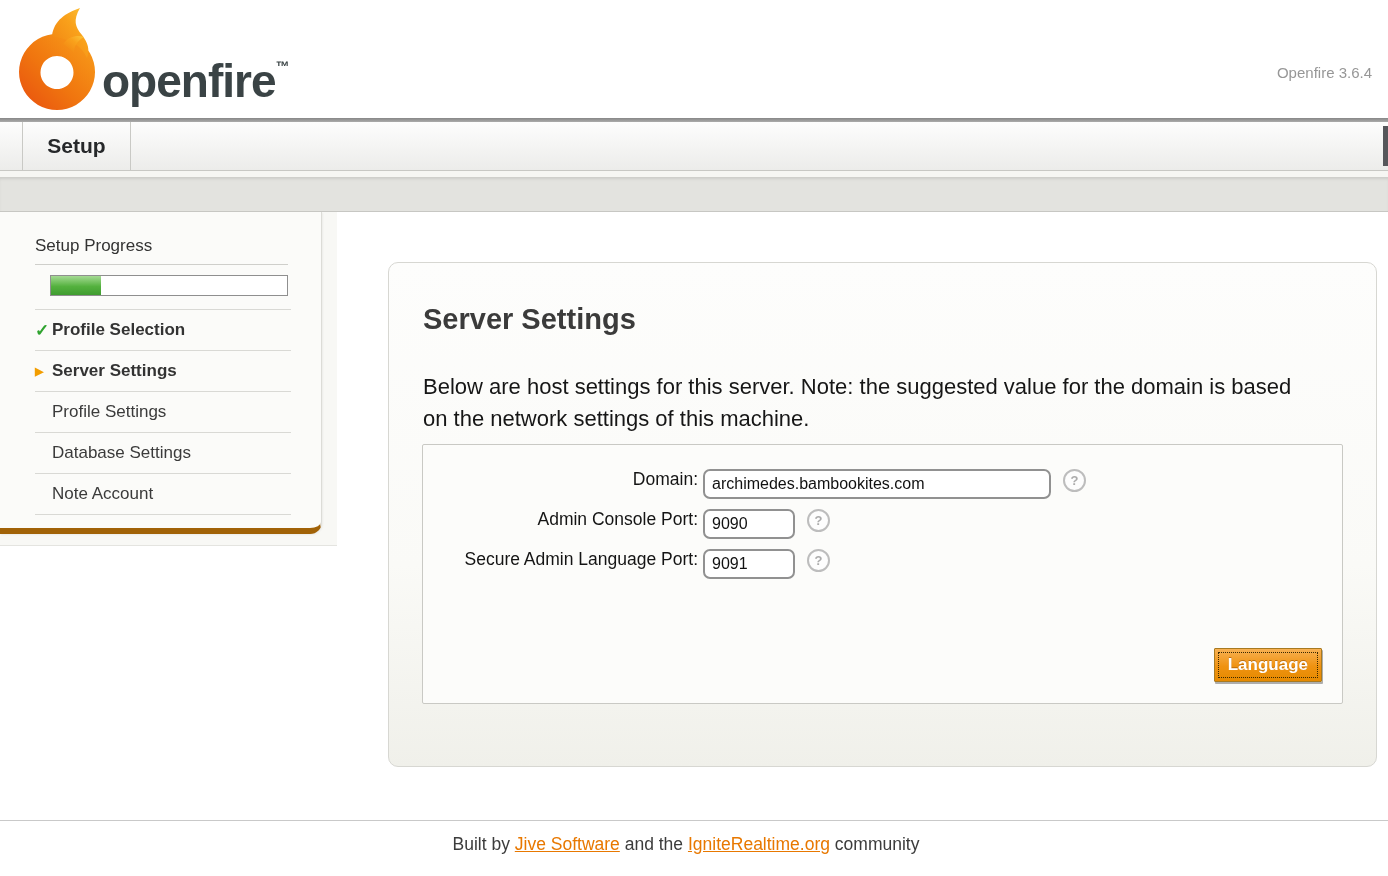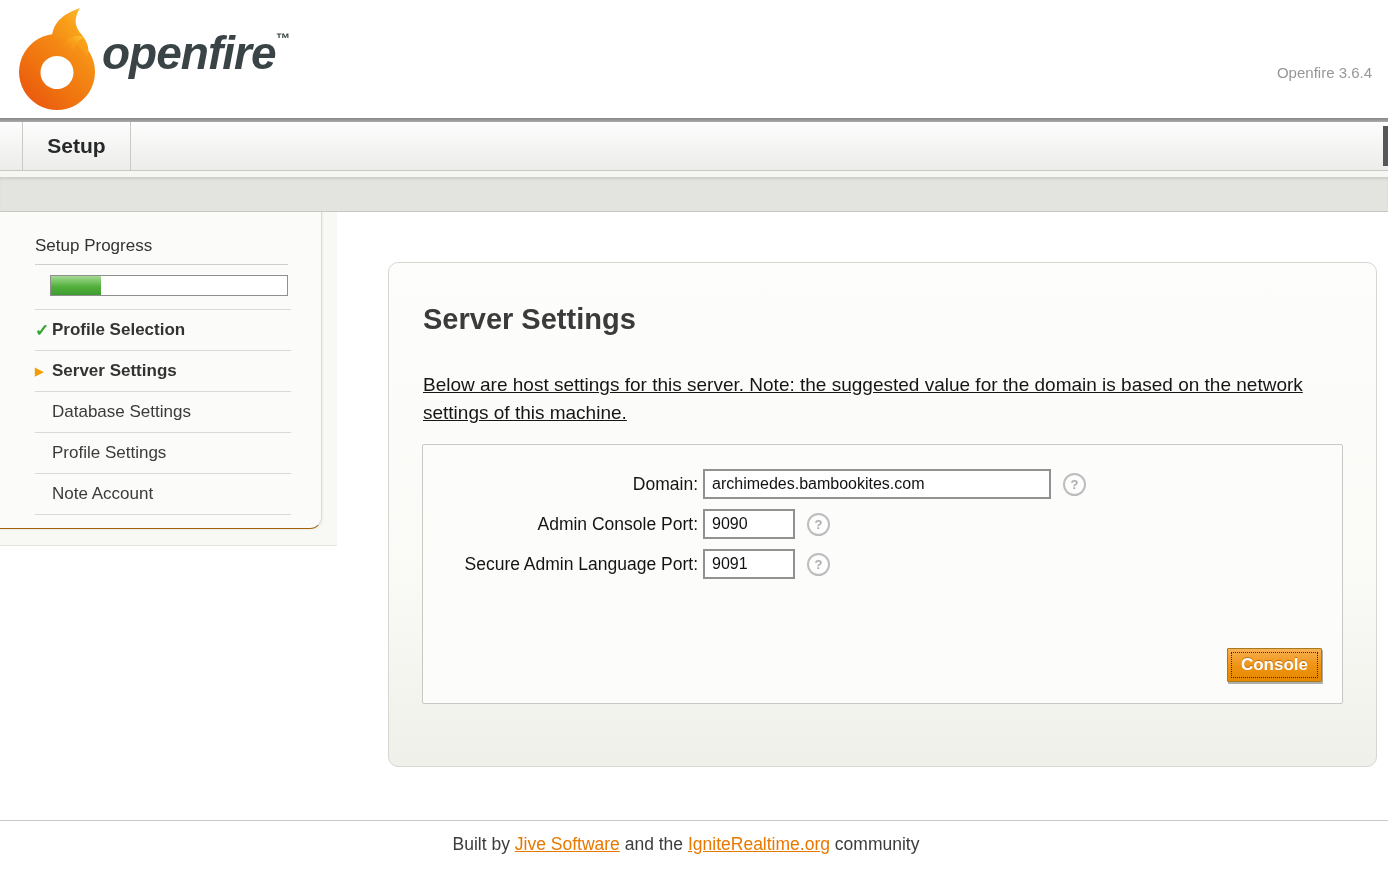--- a/index.html
+++ b/index.html
@@ -4,59 +4,59 @@
 <style>
   html,body{margin:0;padding:0;width:1388px;height:876px;}
   body{
     position:relative;overflow:hidden;background:#ffffff;
     font-family:"Liberation Sans",sans-serif;color:#333;
   }
   
   .header{position:absolute;left:0;top:0;width:1388px;height:118px;background:#fff;}
   .logo-wrap{position:absolute;left:16px;top:6px;width:270px;height:108px;display:flex;align-items:center;}
   .logo-svg{position:absolute;left:0;top:2px;}
-  .wordmark{position:absolute;left:86px;top:20px;font-size:46px;font-weight:bold;color:#3a4345;letter-spacing:-1px;font-style:italic;}
+  .wordmark{position:absolute;left:86px;top:48px;font-size:46px;font-weight:bold;color:#3a4345;letter-spacing:-1px;}
   .wordmark sup{font-size:14px;font-weight:bold;color:#3a4345;vertical-align:26px;letter-spacing:0;}
   .version{position:absolute;right:16px;top:28px;font-size:15px;color:#979797;margin-top:36px;}
   
   .top-line{position:absolute;left:0;top:118px;width:1388px;height:4px;background:linear-gradient(#878787,#ababab);}
   .tab-row{position:absolute;left:0;top:122px;width:1388px;height:48px;background:linear-gradient(#fdfdfd,#ececea);border-bottom:1px solid #c8c8c4;}
   .tab{position:absolute;left:22px;top:0;height:48px;width:107px;border-left:1px solid #c9c9c5;border-right:1px solid #c9c9c5;
        display:flex;align-items:center;justify-content:center;font-size:21px;font-weight:bold;color:#26282a;cursor:pointer;}
   .tab-row-end{position:absolute;right:0;top:4px;width:5px;height:40px;background:#56575b;}
   .sub-sliver{position:absolute;left:0;top:171px;width:1388px;height:6px;background:#f6f6f3;}
   .gray-strip{position:absolute;left:0;top:177px;width:1388px;height:34px;background:#e3e3df;
        box-shadow:inset 0 3px 3px -1px rgba(0,0,0,0.10);border-bottom:1px solid #c7c7c3;}
   
   .side-col{position:absolute;left:0;top:212px;width:337px;height:333px;background:#f8f8f5;border-bottom:1px solid #e4e4e0;}
   .side-panel{position:absolute;left:0;top:212px;width:321px;height:316px;background:#fbfbf9;
-       border-right:1px solid #dcdcd7;border-bottom:1px solid #a16207;border-bottom-right-radius:12px;
+       border-right:1px solid #dcdcd7;border-bottom:6px solid #a16207;border-bottom-right-radius:12px;
        box-shadow:1px 1px 2px rgba(0,0,0,0.05);}
   .side-inner{padding:24px 0 0 35px;}
   .side-title{font-size:17px;color:#333;}
   .side-title-rule{width:253px;border-bottom:1px solid #cfcfcb;margin-top:8px;}
   .progress-track{margin:10px 0 0 15px;width:236px;height:19px;border:1px solid #8f8f8f;background:#fff;}
   .progress-fill{height:100%;background:linear-gradient(#a4da93,#54b13e 55%,#3f9c30);}
   .side-list{margin-top:13px;width:256px;border-top:1px solid #d9d9d5;}
   .side-item{height:40px;display:flex;align-items:center;border-bottom:1px solid #d9d9d5;font-size:17px;color:#3b3b3b;}
   .side-item .ico{width:17px;flex:0 0 17px;font-size:15px;line-height:1;}
   .side-item.done,.side-item.current{font-weight:bold;color:#333;}
   .ico.check{color:#2fa32f;font-weight:bold;font-size:17px;}
   .ico.arrow{color:#f29d00;font-size:11px;}
   
   .main-panel{position:absolute;left:388px;top:262px;width:987px;height:503px;
        border:1px solid #d7d7d2;border-radius:10px;
        background:linear-gradient(#fdfdfc 0%,#fafaf7 60%,#f0f0ea 100%);}
   .main-title{position:absolute;left:34px;top:40px;font-size:29px;font-weight:bold;color:#3b3b3b;}
-  .main-desc{position:absolute;left:34px;top:108px;width:880px;font-size:19px;line-height:1.45;color:#161616;text-decoration:underline;}
+  .main-desc{position:absolute;left:34px;top:108px;width:880px;font-size:22px;line-height:1.45;color:#161616;}
   .form-box{position:absolute;left:33px;top:181px;width:919px;height:258px;border:1px solid #c9c9c4;background:#fcfcfa;border-radius:2px;}
   .form-rows{padding-top:24px;}
-  .frow{display:flex;align-items:center;margin-bottom:10px;}
+  .frow{display:flex;margin-bottom:10px;}
   .flabel{width:275px;flex:0 0 275px;text-align:right;font-size:17.5px;color:#141414;padding-right:5px;}
-  .tin{font-family:"Liberation Sans",sans-serif;font-size:16px;color:#111;background:#fff;border:2px solid #919191;padding:4px 7px;border-radius:0;}
+  .tin{font-family:"Liberation Sans",sans-serif;font-size:16px;color:#111;background:#fff;border:2px solid #919191;padding:4px 7px;border-radius:7px;}
   .tin.wide{width:330px;}
   .tin.narrow{width:74px;}
   .help{display:inline-block;width:19px;height:19px;margin-left:12px;border:2px solid #bdbdbd;border-radius:50%;
        color:#ababab;font-size:13px;font-weight:bold;line-height:19px;text-align:center;cursor:pointer;background:#fdfdfd;}
   .continue-btn{position:absolute;right:20px;bottom:21px;
        font-family:"Liberation Sans",sans-serif;font-size:17px;font-weight:bold;color:#fff;
        text-shadow:0 -1px 0 rgba(145,75,0,0.55);
        background:linear-gradient(#f8b153,#ef9210 55%,#e68a00);
        border:1px solid #a87a20;border-radius:1px;
        box-shadow:1px 2px 0 rgba(110,110,110,0.55);
@@ -114,25 +114,25 @@
       <div class="side-item done">
         <span class="ico check">✓</span>
         <span>Profile Selection</span>
       </div>
       <div class="side-item current">
         <span class="ico arrow">▶</span>
         <span>Server Settings</span>
       </div>
       <div class="side-item">
         <span class="ico"></span>
-        <span>Database Settings</span>
+        <span>Profile Settings</span>
       </div>
       <div class="side-item">
         <span class="ico"></span>
-        <span>Profile Settings</span>
+        <span>Database Settings</span>
       </div>
       <div class="side-item">
         <span class="ico"></span>
         <span>Note Account</span>
       </div>
     </div>
   </div>
 </div>
 
 <div class="main-panel">
@@ -150,19 +150,19 @@
         <div class="flabel">Admin Console Port:</div>
         <input class="tin narrow" type="text" value="9090" style="">
         <span class="help">?</span>
       </div>
       <div class="frow">
         <div class="flabel">Secure Admin Language Port:</div>
         <input class="tin narrow" type="text" value="9091" style="">
         <span class="help">?</span>
       </div>
     </div>
-    <button class="continue-btn">Console</button>
+    <button class="continue-btn">Language</button>
   </div>
 </div>
 
 <div class="footer">
   <span>Built by </span><a>Jive Software</a><span> and the </span><a>IgniteRealtime.org</a><span> community</span>
 </div>
 
 </body></html>

